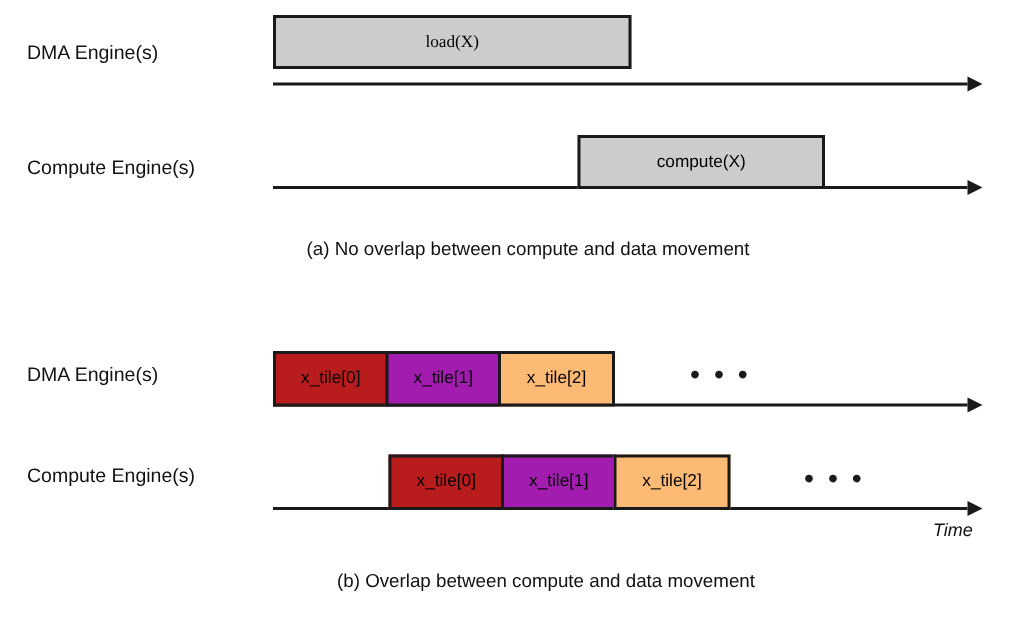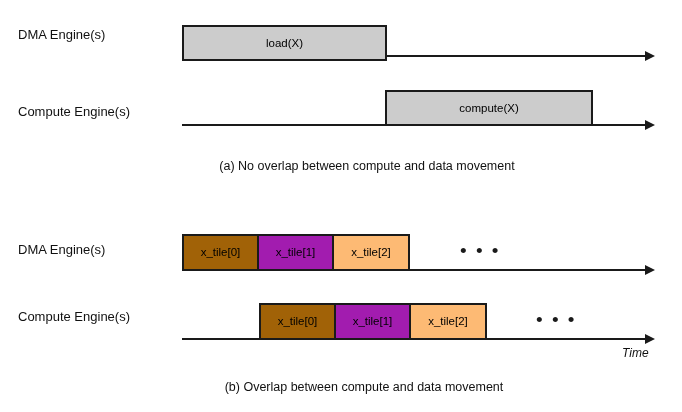--- a/index.html
+++ b/index.html
@@ -52,21 +52,21 @@
     border: 2px solid #1a1a1a;
     display: flex;
     align-items: center;
     justify-content: center;
     font-size: 11.5px;
     line-height: 13px;
     color: #000000;
     white-space: nowrap;
   }
   .block.gray   { background: #cccccc; }
-  .block.green  { background: #a16207; }
+  .block.green  { background: #b91c1c; }
   .block.blue   { background: #a21caf; }
   .block.purple { background: #fdba74; }
 
   
   .ellipsis {
     position: absolute;
     font-size: 19px;
     line-height: 10px;
     letter-spacing: 2px;
     color: #1a1a1a;
@@ -96,34 +96,34 @@
 </head>
 <body>
 
 <div id="figure">
 
   <div class="row-label" style="left:18px; top:28px;">DMA Engine(s)</div>
 
   <div class="axis" style="left:182px; top:55px; width:463px;"></div>
   <div class="axis-head" style="left:645px; top:51px;"></div>
 
-  <div class="block gray" style="left:182px; top:25px; width:205px; height:36px;">
+  <div class="block gray" style="left:182px; top:10px; width:239px; height:36px;font-family:Liberation Serif, serif;">
     <span>load(X)</span>
   </div>
 
   <div class="row-label" style="left:18px; top:105px;">Compute Engine(s)</div>
 
   <div class="axis" style="left:182px; top:124px; width:463px;"></div>
   <div class="axis-head" style="left:645px; top:120px;"></div>
 
-  <div class="block gray" style="left:385px; top:90px; width:208px; height:36px;">
+  <div class="block gray" style="left:385px; top:90px; width:165px; height:36px;">
     <span>compute(X)</span>
   </div>
 
-  <div class="caption" style="left:172px; top:159px; width:390px;">(a) No overlap between compute and data movement</div>
+  <div class="caption" style="left:157px; top:159px; width:390px;">(a) No overlap between compute and data movement</div>
 
   <div class="row-label" style="left:18px; top:243px;">DMA Engine(s)</div>
 
   <div class="axis" style="left:182px; top:269px; width:463px;"></div>
   <div class="axis-head" style="left:645px; top:265px;"></div>
 
   <div class="block green" style="left:182px; top:234px; width:77px; height:37px;">
     <span>x_tile[0]</span>
   </div>
   <div class="block blue" style="left:257px; top:234px; width:77px; height:37px;">

